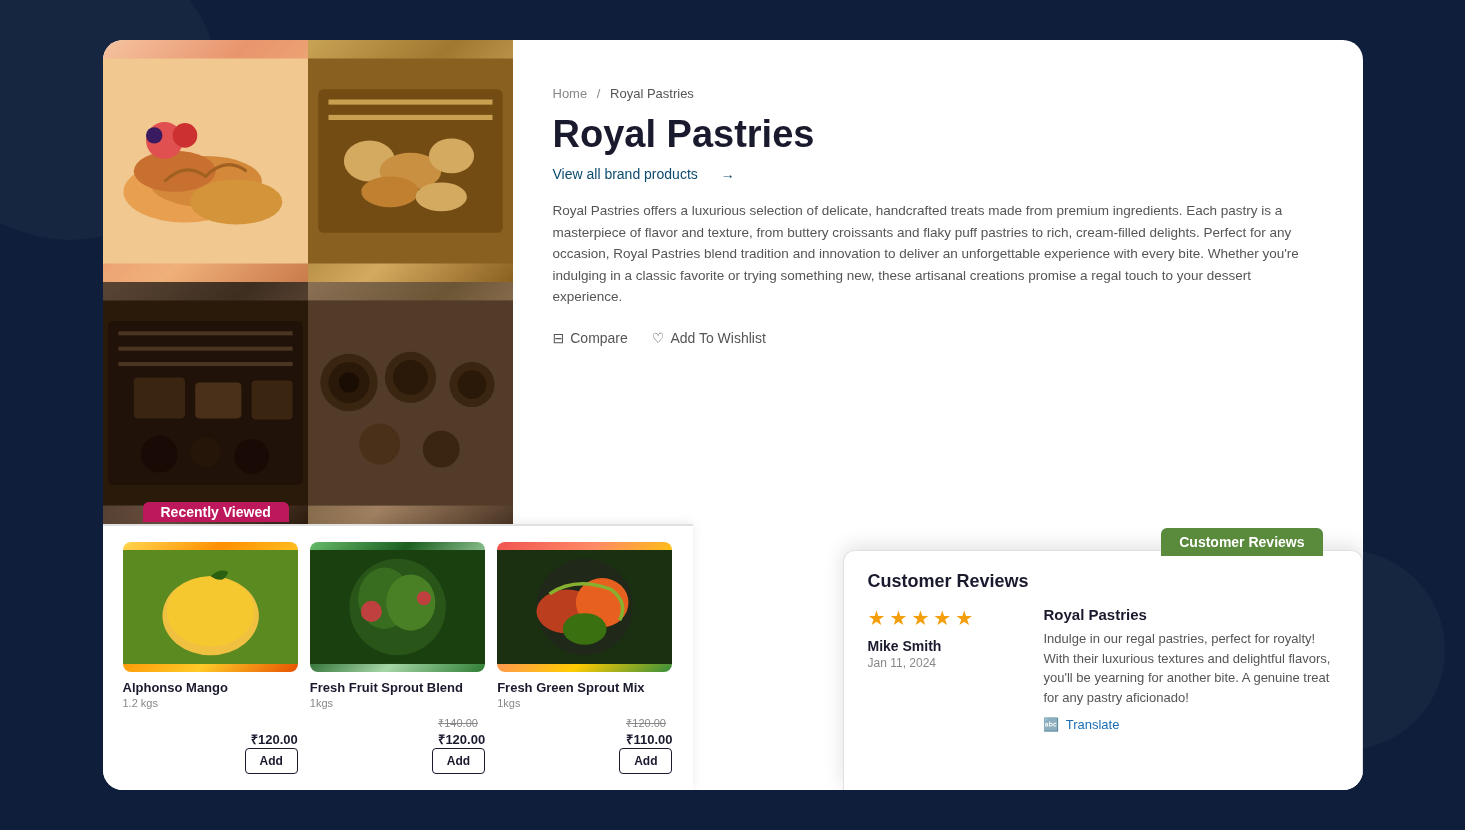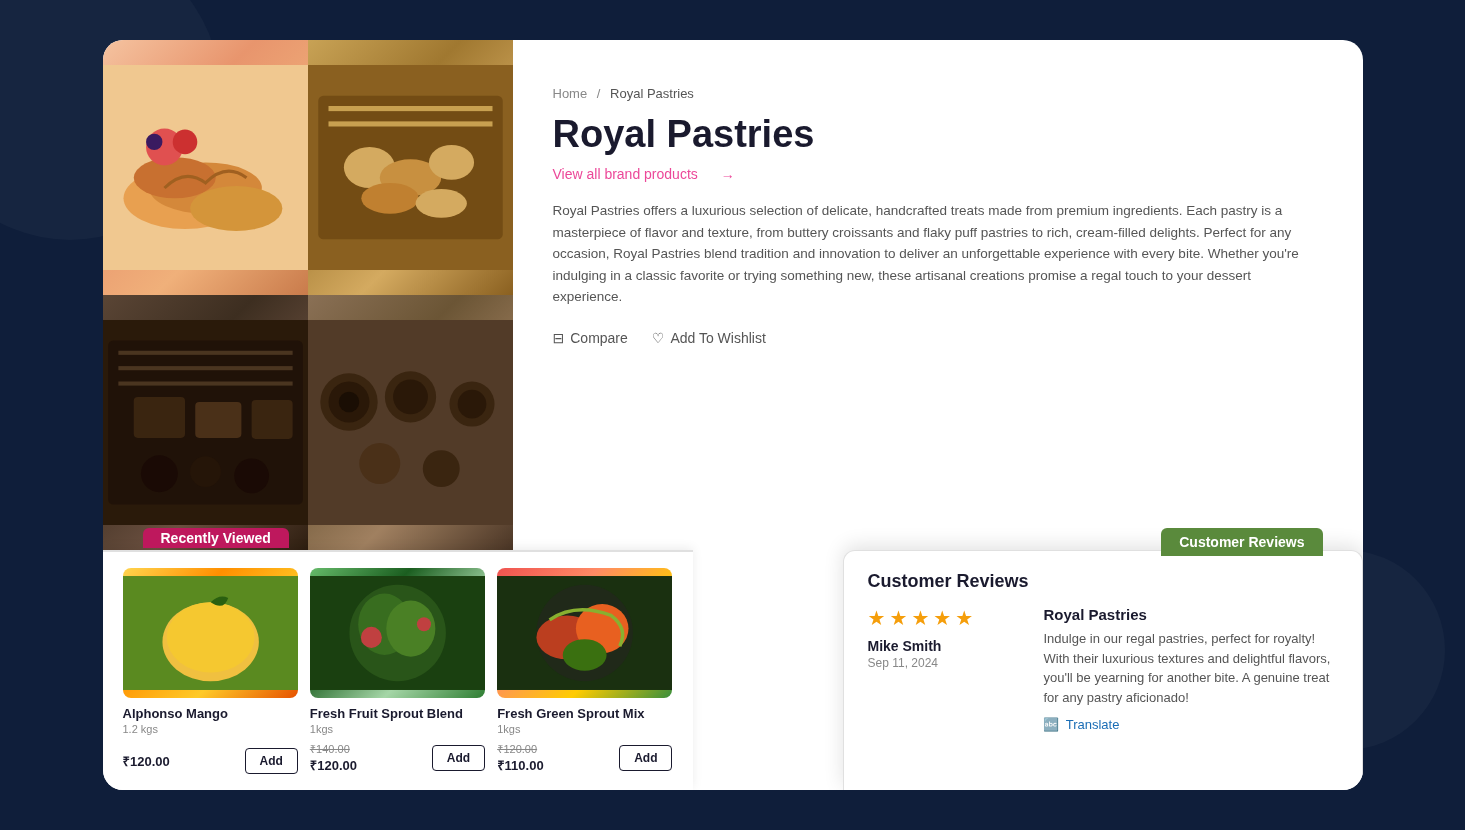--- a/index.html
+++ b/index.html
@@ -65,21 +65,21 @@
     .breadcrumb span.sep { margin: 0 6px; }
     .breadcrumb span.current { color: #555; }
     .product-title {
       font-size: 38px;
       font-weight: 700;
       color: #1a1a2e;
       margin-bottom: 10px;
     }
     .view-all-link {
       font-size: 14px;
-      color: #ec4899;
+      color: #0c4a6e;
       display: flex;
       align-items: center;
       gap: 23px;
       margin-bottom: 18px;
       cursor: pointer;
     }
     .product-price {
       font-size: 22px;
       font-weight: 700;
       color: #1a1a2e;
@@ -231,23 +231,24 @@
       color: #1a1a2e;
       margin-bottom: 2px;
     }
     .card-weight {
       font-size: 11px;
       color: #888;
       margin-bottom: 6px;
     }
     .card-price-row {
       display: flex;
-      align-items: center;
+      align-items: flex-end;
       justify-content: space-between;
       margin-top: auto;
+      flex-direction: column;
     }
     .card-price { font-size: 13px; font-weight: 700; color: #1a1a2e; }
     .card-old-price { font-size: 11px; color: #888; text-decoration: line-through; display: block; }
     .card-add-btn {
       border: 1.5px solid #1a1a2e;
       background: #fff;
       color: #1a1a2e;
       font-size: 12px;
       font-weight: 600;
       padding: 5px 14px;
@@ -530,21 +531,21 @@
       <div class="review-body-row">
         <div class="review-left">
           <div class="stars-row">
             <span class="star">★</span>
             <span class="star">★</span>
             <span class="star">★</span>
             <span class="star">★</span>
             <span class="star">★</span>
           </div>
           <div class="reviewer-name">Mike Smith</div>
-          <div class="review-date">Sep 11, 2024</div>
+          <div class="review-date">Jan 11, 2024</div>
         </div>
         <div class="review-right">
           <div class="review-product-name">Royal Pastries</div>
           <p class="review-text">Indulge in our regal pastries, perfect for royalty! With their luxurious textures and delightful flavors, you'll be yearning for another bite. A genuine treat for any pastry aficionado!</p>
           <div class="translate-row">
             <span>🔤</span>
             <span>Translate</span>
           </div>
         </div>
       </div>

